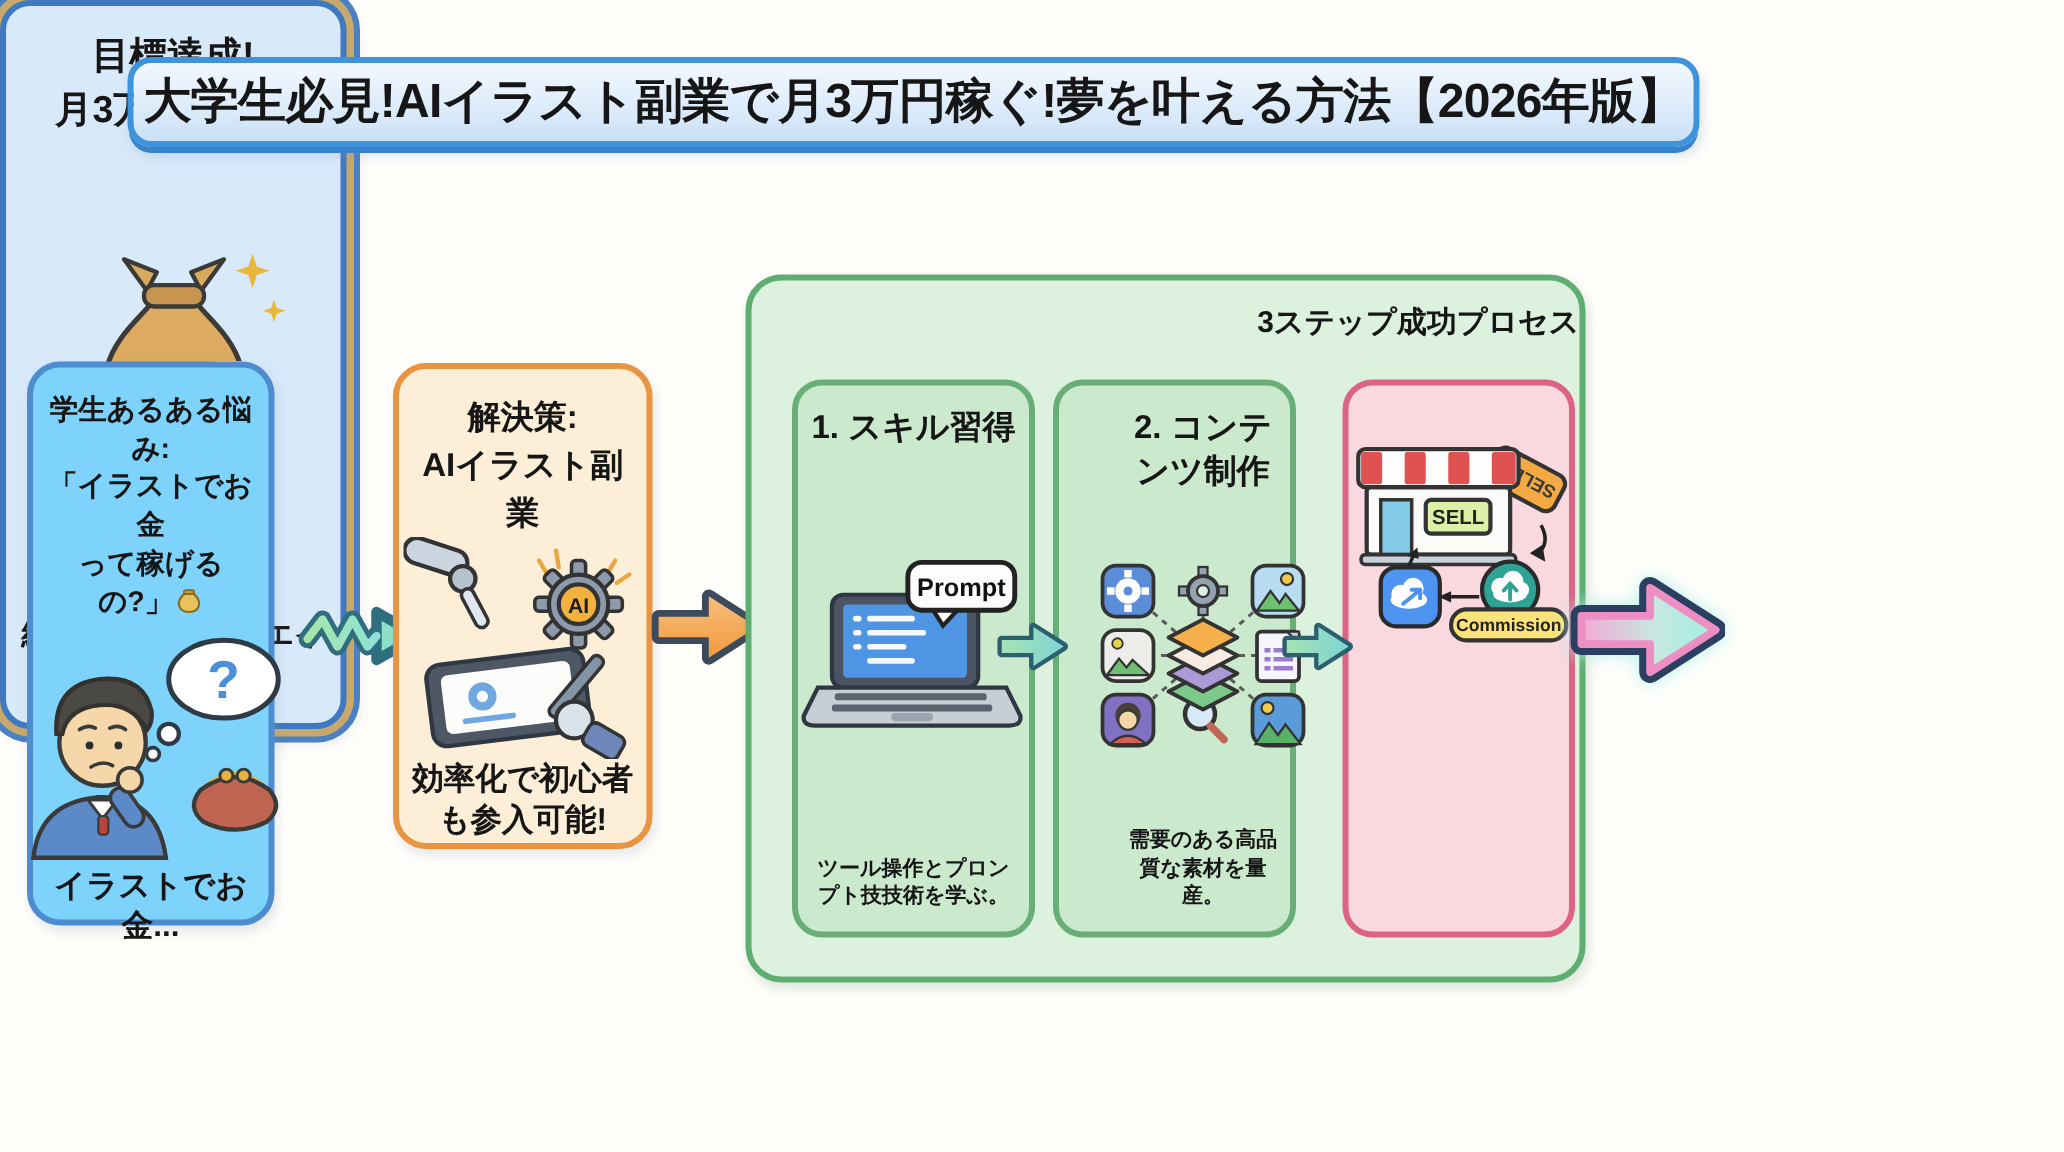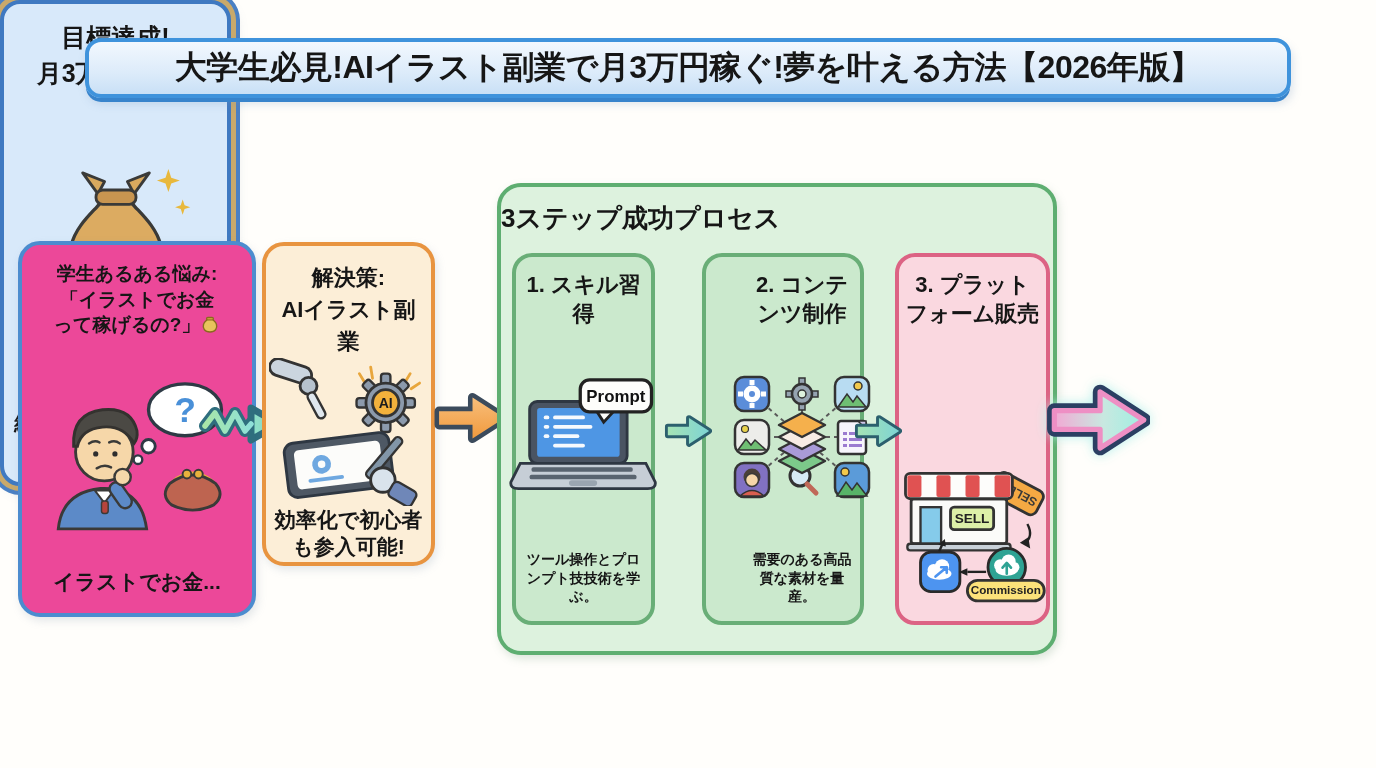--- a/index.html
+++ b/index.html
@@ -1,51 +1,51 @@
 <!DOCTYPE html>
 <html><head>
 <meta charset="utf-8">
 <style>
   html,body{margin:0;padding:0;}
   body{background:#ffffff;font-family:"Liberation Sans","DejaVu Sans",sans-serif;}
   .canvas{position:relative;width:1376px;height:768px;background:#fffefb;overflow:hidden;
           font-weight:700;color:#161616;}
 
   
-  .banner{position:absolute;left:85px;top:38px;width:1206px;height:60px;box-sizing:border-box;
+  .banner{position:absolute;left:85px;top:38px;width:1048px;height:60px;box-sizing:border-box;
           border:4px solid #3F93DC;border-radius:16px;
           background:linear-gradient(180deg,#F2F8FE 0%,#DCEBFA 60%,#C9E0F6 100%);
           box-shadow:0 5px 0 -1px #3884CC,2px 6px 8px rgba(120,150,190,.25);
           display:flex;align-items:center;justify-content:center;}
   .banner span{font-size:32px;font-weight:800;letter-spacing:-.5px;white-space:nowrap;}
 
   
   .card{position:absolute;box-sizing:border-box;border-radius:22px;border:4px solid;
         display:flex;flex-direction:column;align-items:center;justify-content:space-between;
         padding:16px 8px 18px;box-shadow:2px 4px 8px rgba(130,150,175,.22);text-align:center;}
   .card .ttl{font-size:19px;line-height:1.35;font-weight:800;}
   .card .cap{font-size:21px;line-height:1.3;font-weight:800;}
 
-  .box-problem{left:18px;top:241px;width:238px;height:376px;background:#ec4899;border-color:#4C8CCF;}
+  .box-problem{left:18px;top:241px;width:165px;height:376px;background:#7dd3fc;border-color:#4C8CCF;}
   .box-solution{left:262px;top:242px;width:173px;height:324px;background:#FCEED7;border-color:#E89440;}
   .box-solution .ttl{font-size:22px;line-height:1.45;}
 
   
   .process{position:absolute;left:497px;top:183px;width:560px;height:472px;box-sizing:border-box;
            background:#DDF2DE;border:4px solid #5EAE71;border-radius:24px;
            box-shadow:2px 4px 8px rgba(120,160,130,.25);}
-  .process-title{position:absolute;top:14px;left:0;right:0;text-align:left;font-size:26px;font-weight:800;}
+  .process-title{position:absolute;top:14px;left:0;right:0;text-align:right;font-size:20px;font-weight:800;}
   .step{position:absolute;top:66px;height:372px;border-radius:20px;border:4px solid;box-sizing:border-box;
         display:flex;flex-direction:column;align-items:center;justify-content:space-between;
         padding:14px 6px 16px;text-align:center;}
   .step .ttl{font-size:22px;line-height:1.3;font-weight:800;}
   .step .cap{font-size:14px;line-height:1.3;font-weight:800;}
   .step-green{background:#CBE9CD;border-color:#69AE77;}
   .step-pink{background:#FAD8E0;border-color:#DC6384;}
-  .step1{left:11px;width:143px;}
+  .step1{left:27px;width:162px;}
   .step2{left:201px;width:162px;padding-left:44px;}
   .step3{left:394px;width:155px;}
 
   
   .box-goal{left:1130px;top:179px;width:231px;height:486px;box-sizing:border-box;background:#D8E9FA;
             border:4px solid #3F79C1;border-radius:20px;
             box-shadow:0 0 0 5px #C9A96B,0 0 0 9px #4A80C4,4px 6px 12px rgba(120,140,170,.35);
             display:flex;flex-direction:column;align-items:center;justify-content:space-between;
             padding:16px 10px 18px;text-align:center;}
   .box-goal .ttl{font-size:25px;line-height:1.42;font-weight:800;}
@@ -253,21 +253,20 @@
         <path d="M110,127 L119,113 L125,121 L130,114 L140,127 Z" fill="#58B368" stroke="#333" stroke-width="1.5"></path>
         <path d="M75,80 L98,92 L75,104 L52,92 Z" fill="#7CC98A" stroke="#333" stroke-width="2.5" stroke-linejoin="round"></path>
         <path d="M75,68 L98,80 L75,92 L52,80 Z" fill="#A99BD8" stroke="#333" stroke-width="2.5" stroke-linejoin="round"></path>
         <path d="M75,56 L98,68 L75,80 L52,68 Z" fill="#F7ECE4" stroke="#333" stroke-width="2.5" stroke-linejoin="round"></path>
         <path d="M75,44 L98,56 L75,68 L52,56 Z" fill="#F5B04C" stroke="#333" stroke-width="2.5" stroke-linejoin="round"></path>
       </svg>
       <div class="cap">需要のある高品質な素材を量産。</div>
     </div>
 
     <div class="step step-pink step3">
-      <div class="ttl">3. プラットフォーム販売</div>
       <svg class="illus" width="150" height="160" viewBox="0 0 160 170">
         <g transform="rotate(28 128 52)">
           <rect x="100" y="38" width="54" height="28" rx="7" fill="#F5A943" stroke="#333" stroke-width="3"></rect>
           <circle cx="109" cy="52" r="4" fill="#FCEED7" stroke="#333" stroke-width="2"></circle>
           <text x="133" y="57" transform="rotate(180 133 52)" text-anchor="middle" font-size="13" font-weight="bold" fill="#3A3A38">SELL</text>
         </g>
         <rect x="14" y="57" width="102" height="48" rx="3" fill="#FBFBF9" stroke="#333" stroke-width="3"></rect>
         <rect x="8" y="30" width="114" height="27" rx="5" fill="#FDFDFB" stroke="#333" stroke-width="3"></rect>
         <g fill="#E05252">
           <rect x="10" y="32" width="15" height="23" rx="2"></rect>

